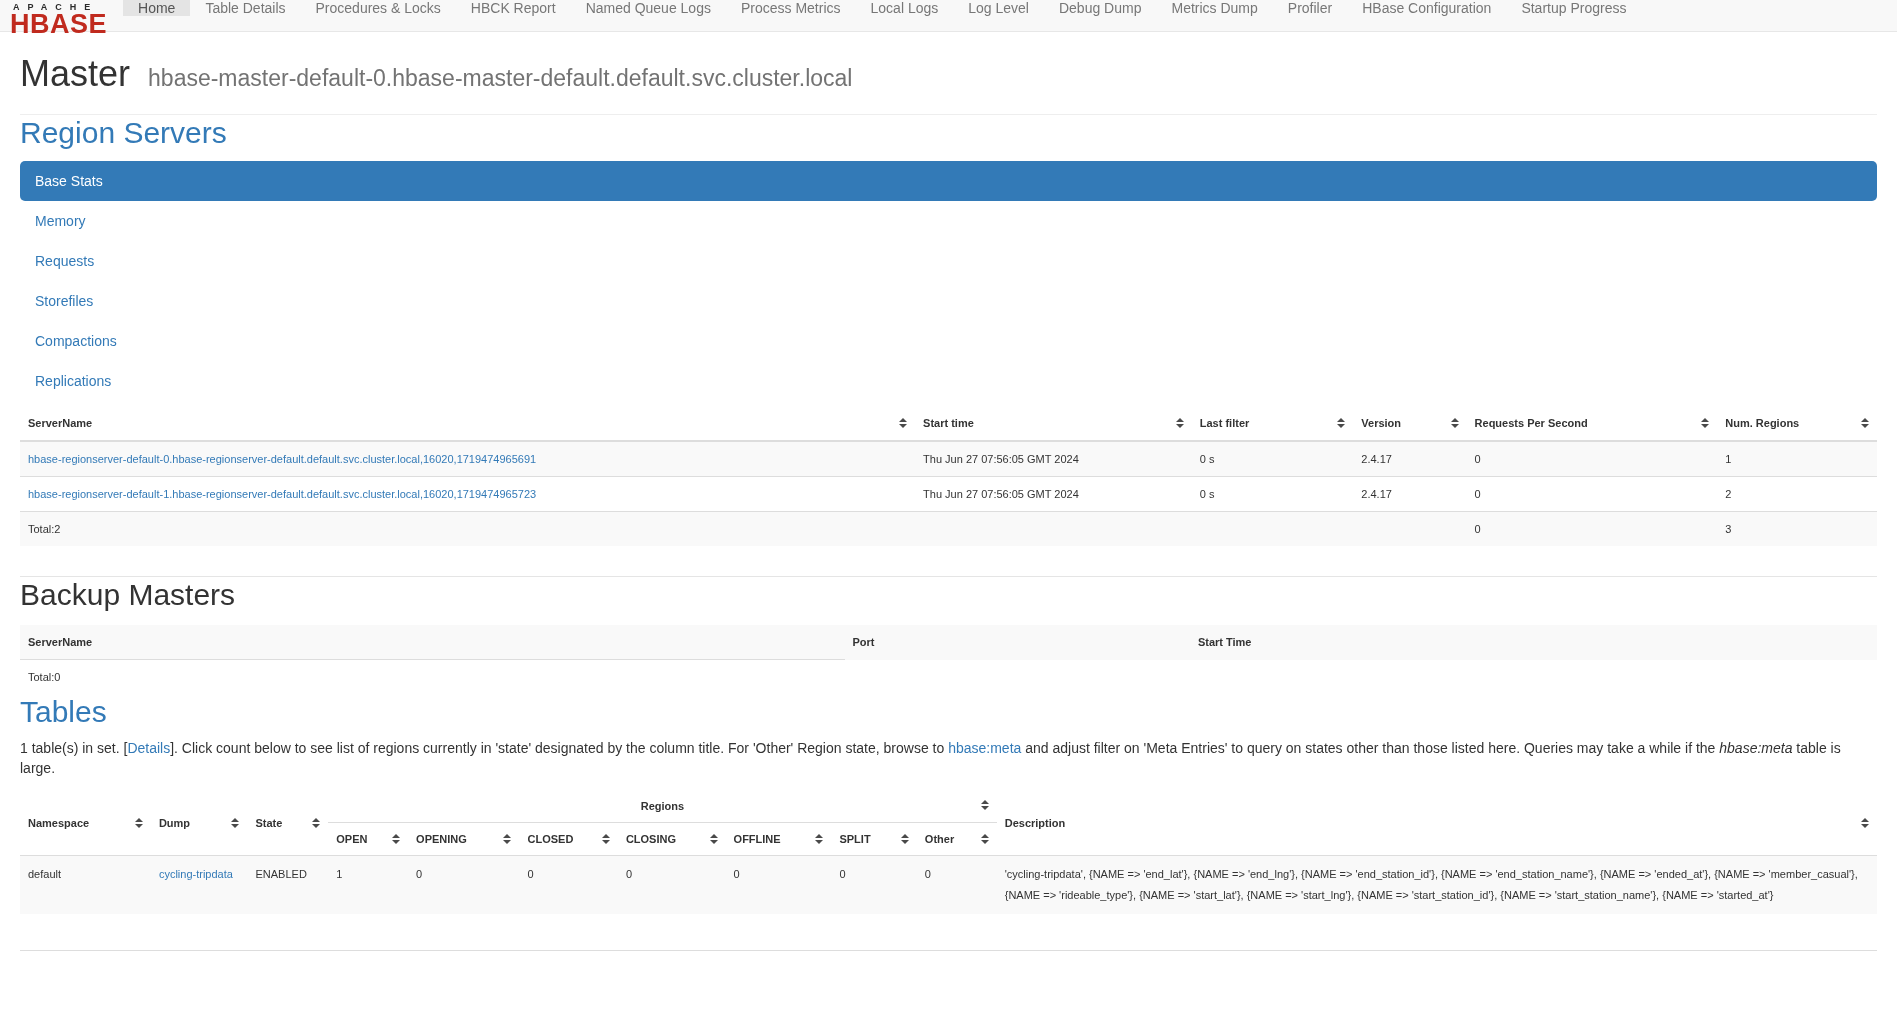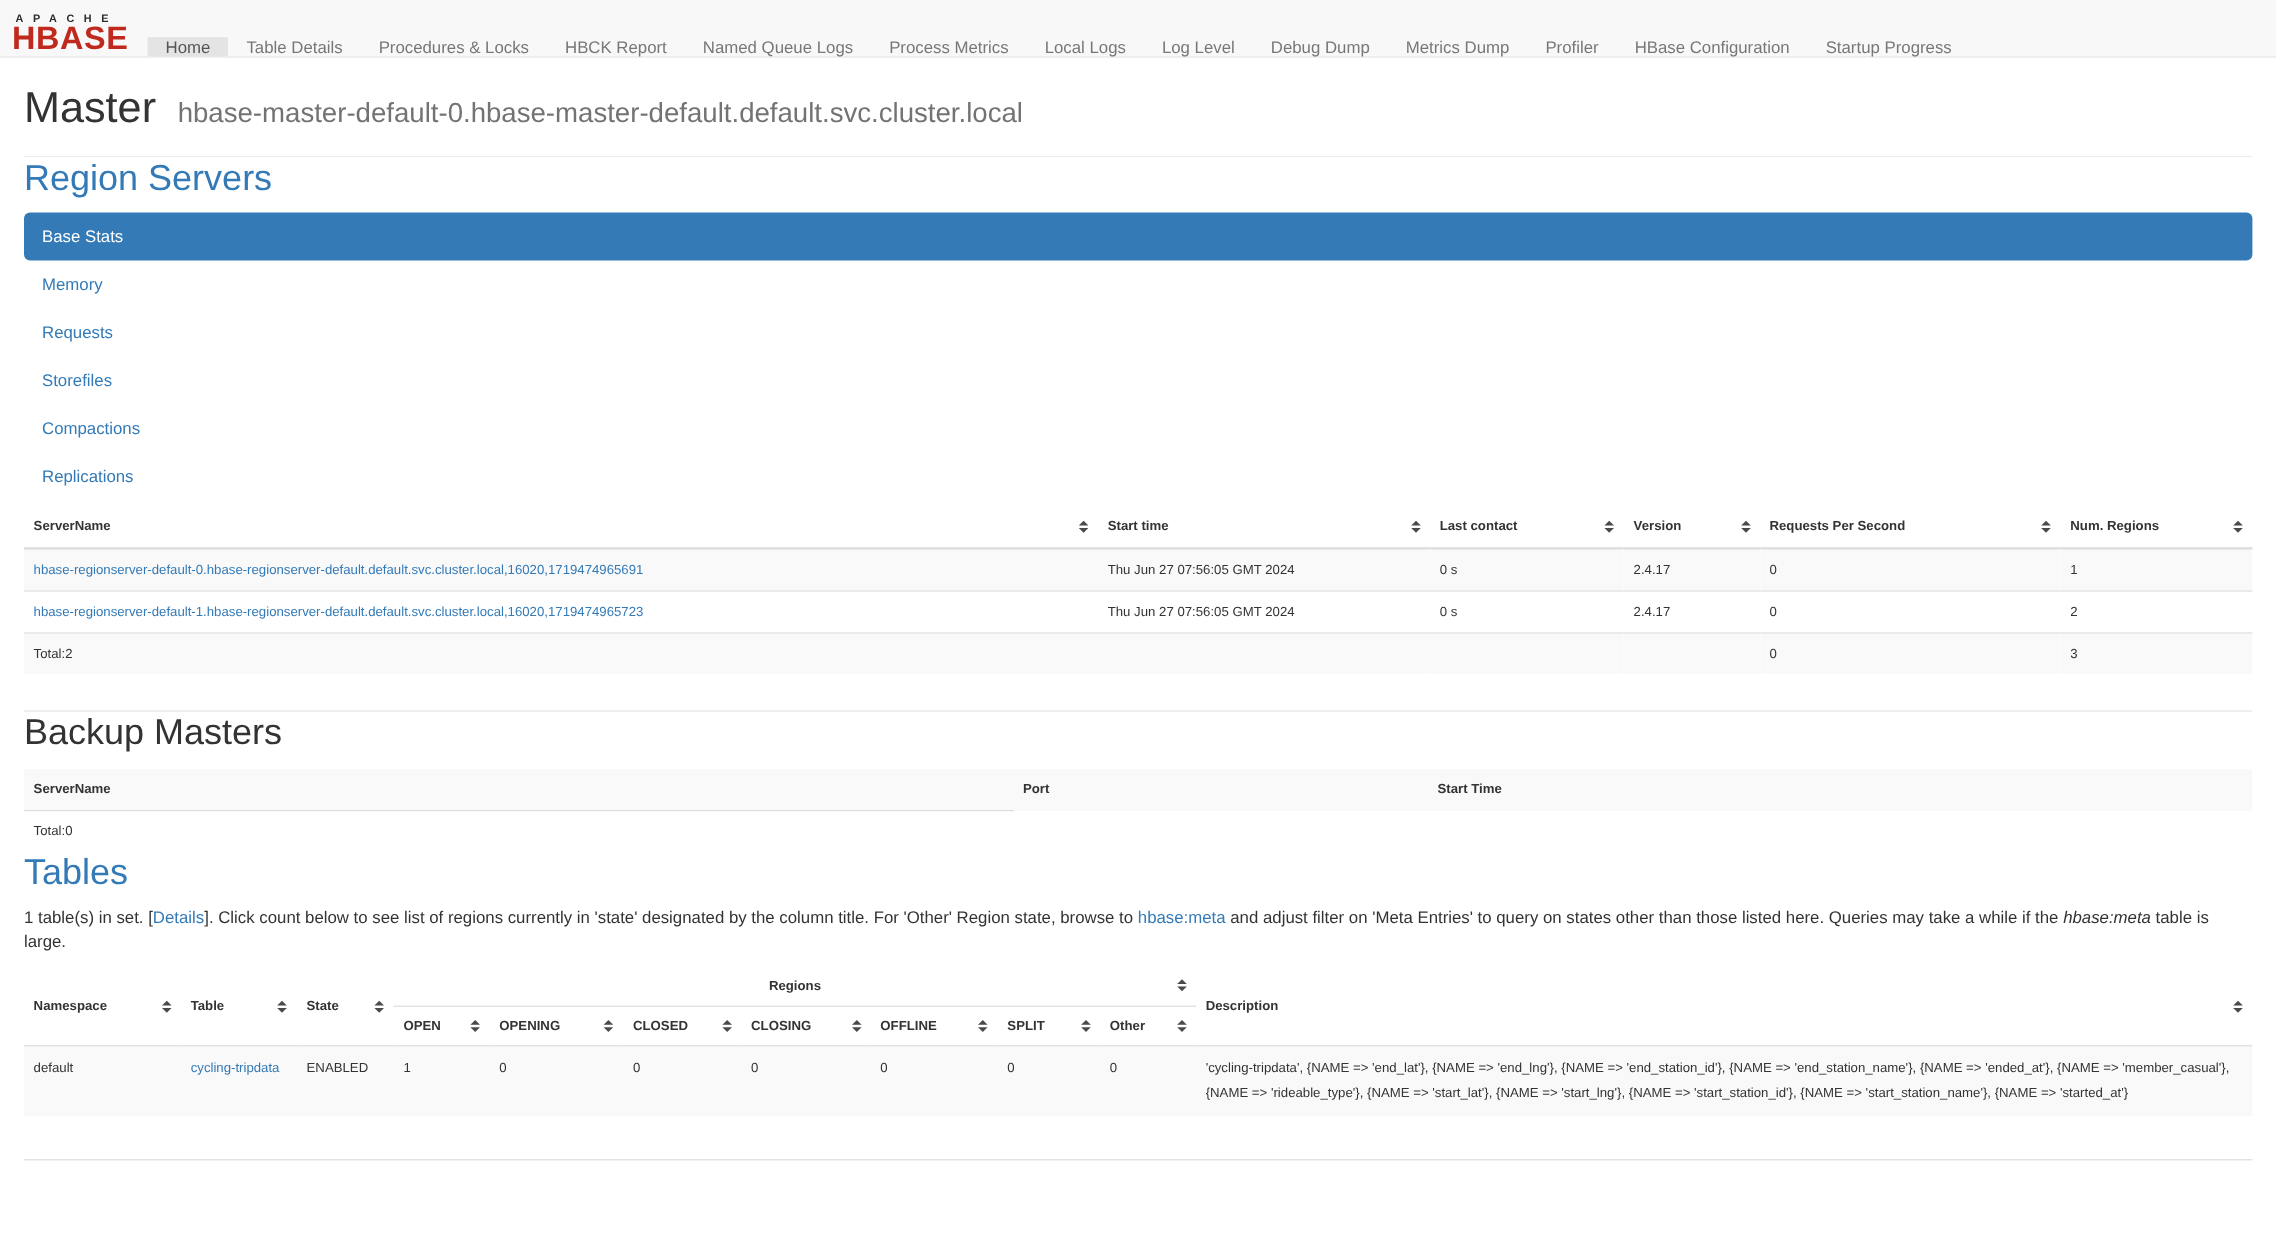--- a/index.html
+++ b/index.html
@@ -5,21 +5,21 @@
   * { box-sizing: border-box; }
   html,body { margin:0; padding:0; background:#fff; }
   body {
     font-family: "Liberation Sans", "DejaVu Sans", sans-serif;
     font-size: 14px; color:#333; min-width:1860px; min-height:1028px;
   }
   a { text-decoration:none; color:#337ab7; cursor:pointer; }
 
   
   .navbar {
-    display:flex; align-items:flex-end; height:48px;
+    display:flex; align-items:flex-start; height:32px;
     background:#f8f8f8; border-bottom:1px solid #e7e7e7;
   }
   .brand {
     display:flex; flex-direction:column; justify-content:center;
     padding:2px 16px 2px 10px;
   }
   .brand-top {
     font-size:9px; font-weight:bold; color:#2b2b2b;
     letter-spacing:8px; line-height:10px; margin-left:3px; white-space:nowrap;
   }
@@ -153,21 +153,21 @@
             </div>
         </th>
         <th>
           <div class="th-inner">
               <span>Start time</span>
               <span class="sorter"></span>
             </div>
         </th>
         <th>
           <div class="th-inner">
-              <span>Last contact</span>
+              <span>Last filter</span>
               <span class="sorter"></span>
             </div>
         </th>
         <th>
           <div class="th-inner">
               <span>Version</span>
               <span class="sorter"></span>
             </div>
         </th>
         <th>
@@ -258,21 +258,21 @@
     <thead>
       <tr>
         <th rowspan="2">
           <div class="th-inner">
               <span>Namespace</span>
               <span class="sorter"></span>
             </div>
         </th>
         <th rowspan="2">
           <div class="th-inner">
-              <span>Table</span>
+              <span>Dump</span>
               <span class="sorter"></span>
             </div>
         </th>
         <th rowspan="2">
           <div class="th-inner">
               <span>State</span>
               <span class="sorter"></span>
             </div>
         </th>
         <th colspan="7" class="regions-group">

